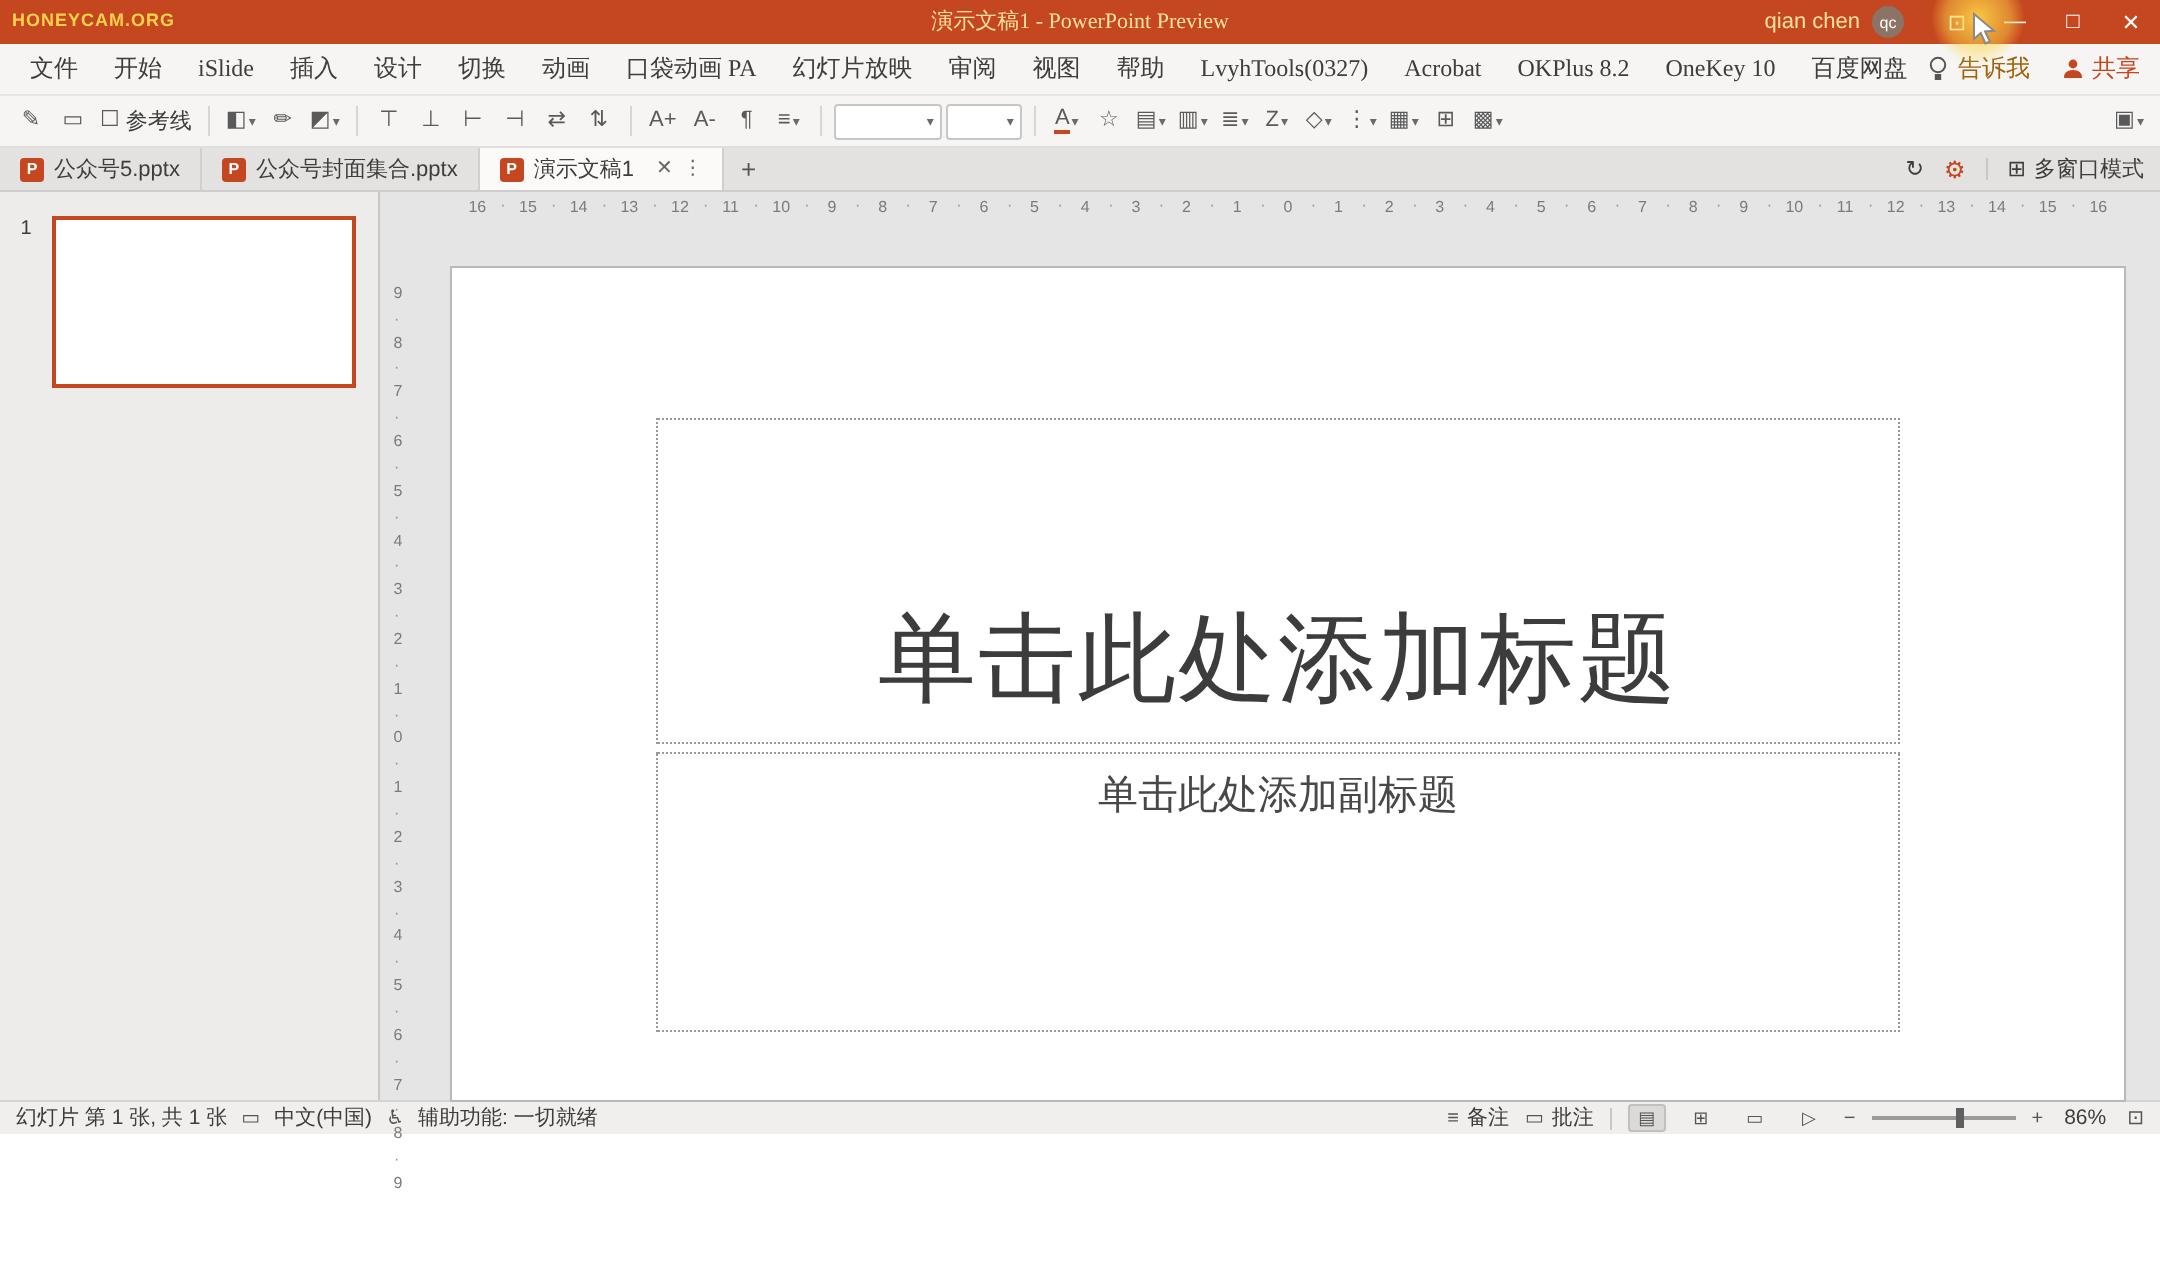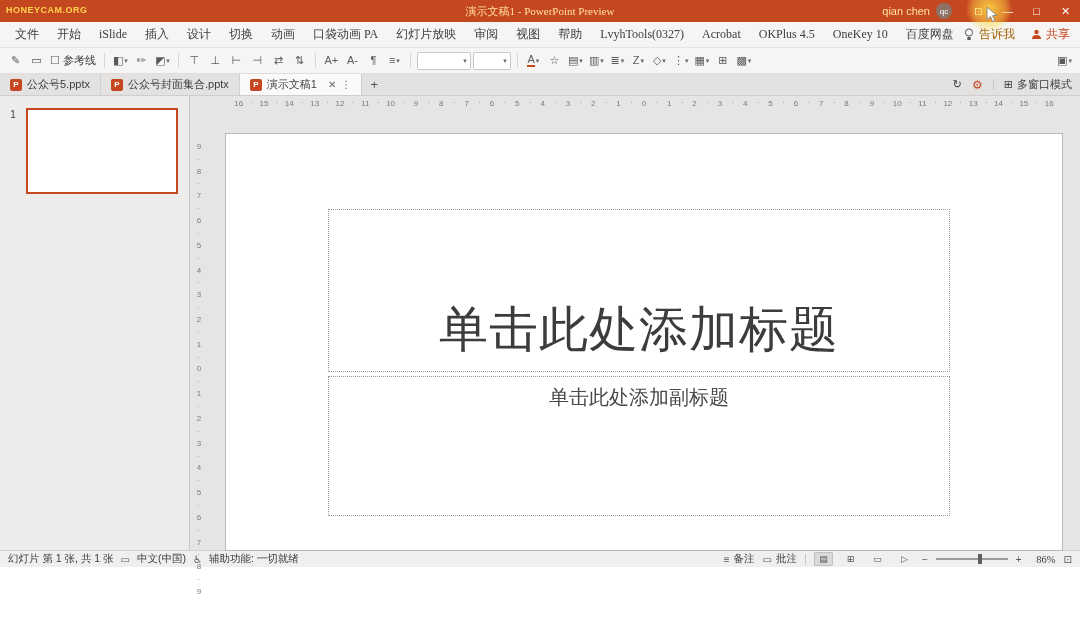--- a/index.html
+++ b/index.html
@@ -76,21 +76,21 @@
   
   .statusbar{flex:0 0 17px;background:#F0EFED;border-top:1px solid #D5D3D1;display:flex;align-items:center;font-size:10.5px;color:#3d3d3d;padding:0 8px;gap:7px;white-space:nowrap;}
   .sb-ic{color:#555;font-size:10px;}
   .sb-right{margin-left:auto;display:flex;align-items:center;gap:8px;}
   .sb-group{display:flex;align-items:center;gap:4px;}
   .sb-sep{width:1px;height:11px;background:#C9C7C5;}
   .vbtn{width:19px;height:14px;display:inline-flex;align-items:center;justify-content:center;color:#555;font-size:9px;border-radius:2px;}
   .vbtn.active{background:#DCDAD8;box-shadow:inset 0 0 0 1px #C2C0BE;}
   .zoom-track{width:72px;height:2px;background:#9a9a9a;position:relative;}
   .zoom-thumb{position:absolute;left:58%;top:-4px;width:4px;height:10px;background:#5f5f5f;}
-  .zoom-pct{min-width:26px;text-align:right;font-family:Liberation Serif, serif;}
+  .zoom-pct{min-width:26px;text-align:center;}
 </style>
 </head>
 <body>
 
 <div class="app">
 
   <div class="titlebar">
     <span class="watermark">HONEYCAM.ORG</span>
     <span class="tb-title">演示文稿1  -  PowerPoint Preview</span>
     <div class="tb-right">
@@ -118,21 +118,21 @@
         <span class="mtab">设计</span>
         <span class="mtab">切换</span>
         <span class="mtab">动画</span>
         <span class="mtab">口袋动画 PA</span>
         <span class="mtab">幻灯片放映</span>
         <span class="mtab">审阅</span>
         <span class="mtab">视图</span>
         <span class="mtab">帮助</span>
         <span class="mtab">LvyhTools(0327)</span>
         <span class="mtab">Acrobat</span>
-        <span class="mtab">OKPlus 4.5</span>
+        <span class="mtab">OKPlus 8.2</span>
         <span class="mtab">OneKey 10</span>
         <span class="mtab">百度网盘</span>
       </div>
     <div class="menu-right">
       <span class="tellme">
         <svg width="10" height="13" viewBox="0 0 10 13">
             <circle cx="5" cy="4.5" r="3.6" fill="none" stroke="#555" stroke-width="1"></circle>
             <rect x="3.4" y="9" width="3.2" height="3" fill="#555"></rect>
           </svg>
         <span>告诉我</span>

